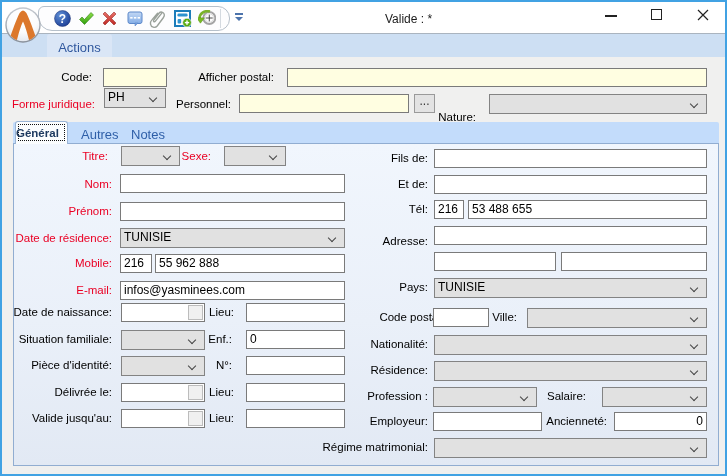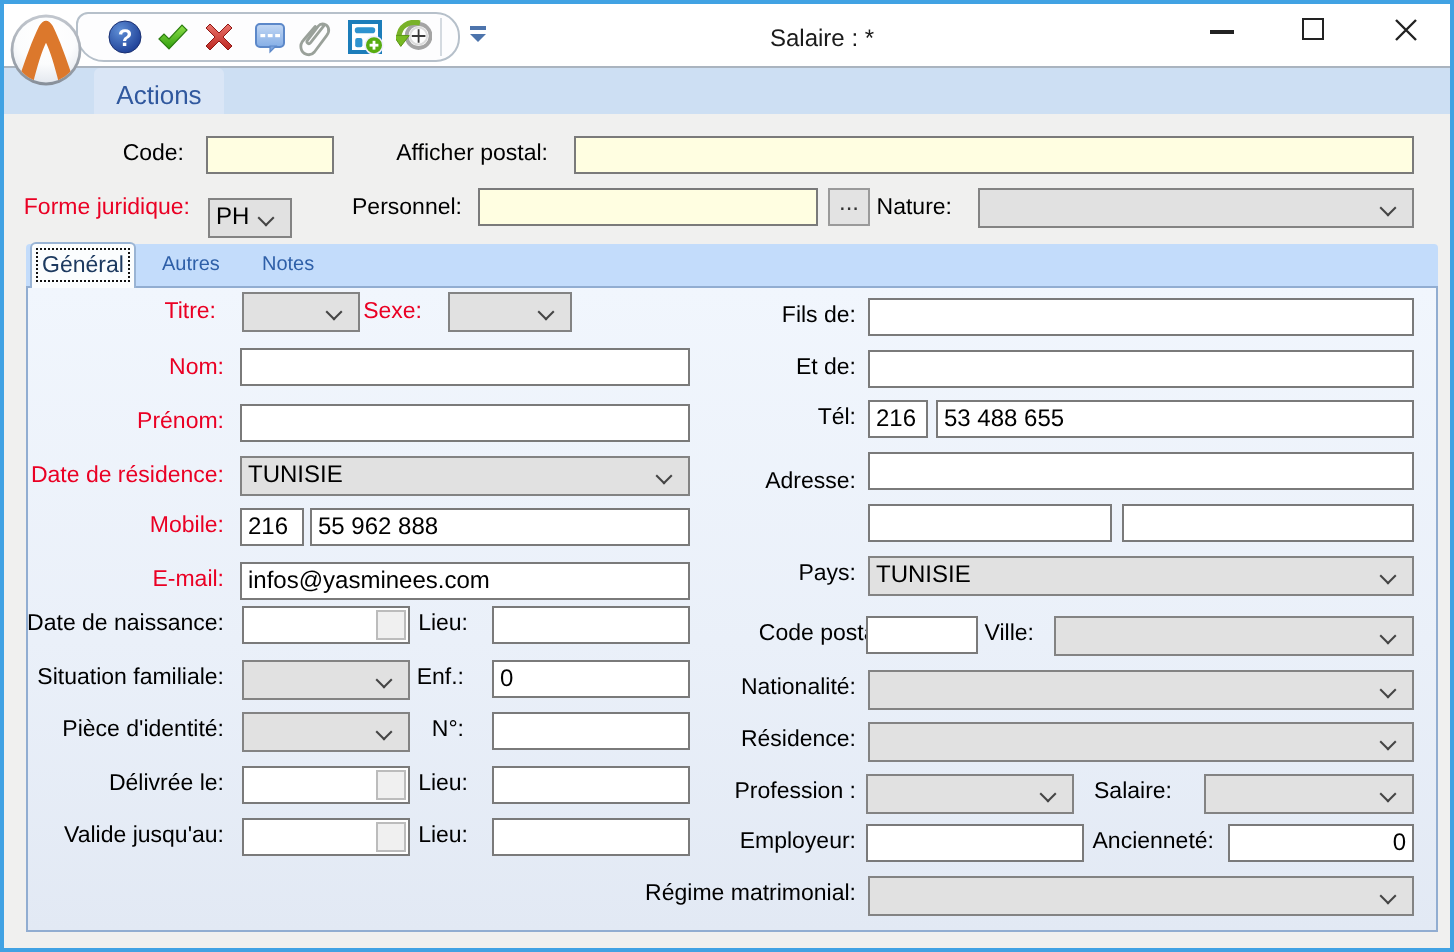--- a/index.html
+++ b/index.html
@@ -18,22 +18,22 @@
 .tb{position:absolute;background:#fff;border:1px solid #7a7a7a;box-sizing:border-box;height:19px;font-size:12px;line-height:16px;padding:0 0 0 3px;white-space:nowrap;overflow:hidden;}
 .yb{position:absolute;background:#fffee1;border:1px solid #7a7a7a;box-sizing:border-box;height:19px;}
 .cb{position:absolute;background:#e1e1e1;border:1px solid #838383;box-sizing:border-box;height:20px;font-size:12px;line-height:17px;padding-left:3px;}
 .cb:after{content:"";position:absolute;right:9px;top:6px;width:5px;height:5px;border-right:1.3px solid #444;border-bottom:1.3px solid #444;transform:rotate(45deg);}
 .dtp{position:absolute;background:#fff;border:1px solid #7a7a7a;box-sizing:border-box;height:19px;}
 .dtp b{position:absolute;right:1px;top:1px;width:15px;height:15px;background:#f0f0f0;border:1px solid #bcbcbc;box-sizing:border-box;}
 #panel{position:absolute;left:13px;top:143px;width:706px;height:323px;border:1px solid #91add1;box-sizing:border-box;background:linear-gradient(180deg,#f1f6fd 0%,#eaf0f9 55%,#e2e9f4 100%);}
 #tabband{position:absolute;left:13px;top:122px;width:706px;height:21px;background:#c3dcfb;border-radius:2px 2px 0 0;}
 #seltab{position:absolute;left:15px;top:121px;width:53px;height:23px;background:#fbfdfe;border:1px solid #9ab4d4;border-bottom:none;border-radius:3px 3px 0 0;box-sizing:border-box;z-index:5;}
 #seltab i{position:absolute;left:2px;top:2px;right:2px;bottom:3px;border:1px dotted #111;}
-#seltab span{position:absolute;left:0;top:5px;width:51px;text-align:center;font-style:normal;color:#1d3a60;font-size:11.5px;}
-.tabtxt{position:absolute;top:127px;color:#2e5fa8;font-size:10px;}
+#seltab span{position:absolute;left:0;top:5px;width:51px;text-align:left;font-style:normal;color:#1d3a60;font-size:11.5px;font-weight:bold;}
+.tabtxt{position:absolute;top:127px;color:#2e5fa8;font-size:13px;}
 </style>
 </head>
 <body>
 <div id="titlebar"></div>
 <div id="titleline"></div>
 <div id="ribbon"></div>
 <div id="acttab">
     <span>Actions</span>
   </div>
 <div id="qat"></div>
@@ -119,37 +119,37 @@
         <circle cx="18" cy="18" r="16.3"></circle>
       </clipPath>
  </defs>
  <circle cx="18" cy="18" r="17.7" fill="url(#ring)"></circle>
  <circle cx="18" cy="18" r="16.3" fill="url(#orb)"></circle>
  <g clip-path="url(#cc)">
   <path d="M3.2,36 C7.3,23.8 11.4,12.2 14.6,6.0 Q18,0.8 21.4,6.0 C24.6,12.2 28.7,23.8 32.8,36 L24.8,36 C22.7,27.2 20.2,18.8 18,14.4 C15.8,18.8 13.3,27.2 11.2,36 Z" fill="#dc782c"></path>
  </g>
 </svg>
 
-<div class="abs" style="left:385px;top:12px;font-size:12px;color:#1b1b1b">Salaire : *</div>
+<div class="abs" style="left:385px;top:12px;font-size:12px;color:#1b1b1b">Valide : *</div>
 <div class="abs" style="left:605px;top:15px;width:12px;height:1.5px;background:#222"></div>
 <div class="abs" style="left:651px;top:9px;width:11px;height:11px;border:1.2px solid #222;box-sizing:border-box"></div>
 <svg class="abs" style="left:697px;top:9px" width="12" height="12" viewBox="0 0 12 12">
     <path d="M1,1 L11,11 M11,1 L1,11" stroke="#222" stroke-width="1.2"></path>
   </svg>
 
 <div class="lab" style="right:635px;top:71px">Code:</div>
 <div class="yb" style="left:103px;top:68px;width:64px"></div>
 <div class="lab" style="right:453px;top:71px">Afficher postal:</div>
 <div class="yb" style="left:287px;top:68px;width:420px"></div>
 <div class="lab red" style="right:632px;top:98px">Forme juridique:</div>
-<div class="cb" style="left:104px;top:99px;width:42px">PH</div>
+<div class="cb" style="left:104px;top:88px;width:62px">PH</div>
 <div class="lab" style="right:496px;top:98px">Personnel:</div>
 <div class="yb" style="left:239px;top:94px;width:170px"></div>
 <div class="abs" style="left:414px;top:94px;width:21px;height:19px;background:#e3e3e3;border:1px solid #9a9a9a;box-sizing:border-box;text-align:center;line-height:13px;color:#333">...</div>
-<div class="lab" style="right:251px;top:98px">Nature:</div>
+<div class="lab" style="right:251px;top:111px">Nature:</div>
 <div class="cb" style="left:489px;top:94px;width:218px"></div>
 
 <div id="tabband"></div>
 <div class="tabtxt" style="left:81px">Autres</div>
 <div class="tabtxt" style="left:131px">Notes</div>
 <div id="seltab">
     <i></i>
     <span>Général</span>
   </div>
 <div id="panel"></div>

